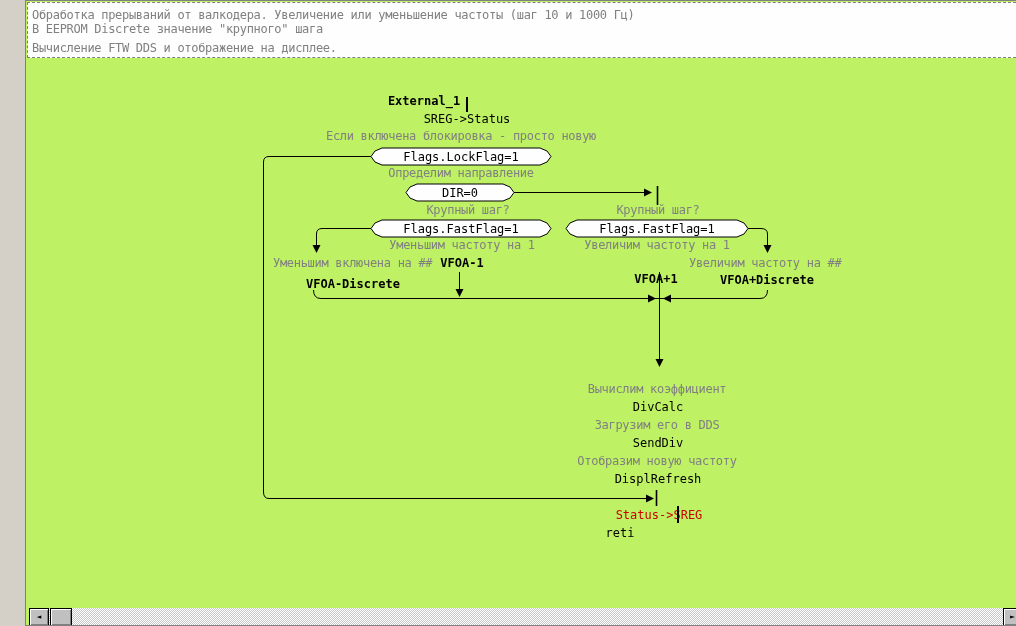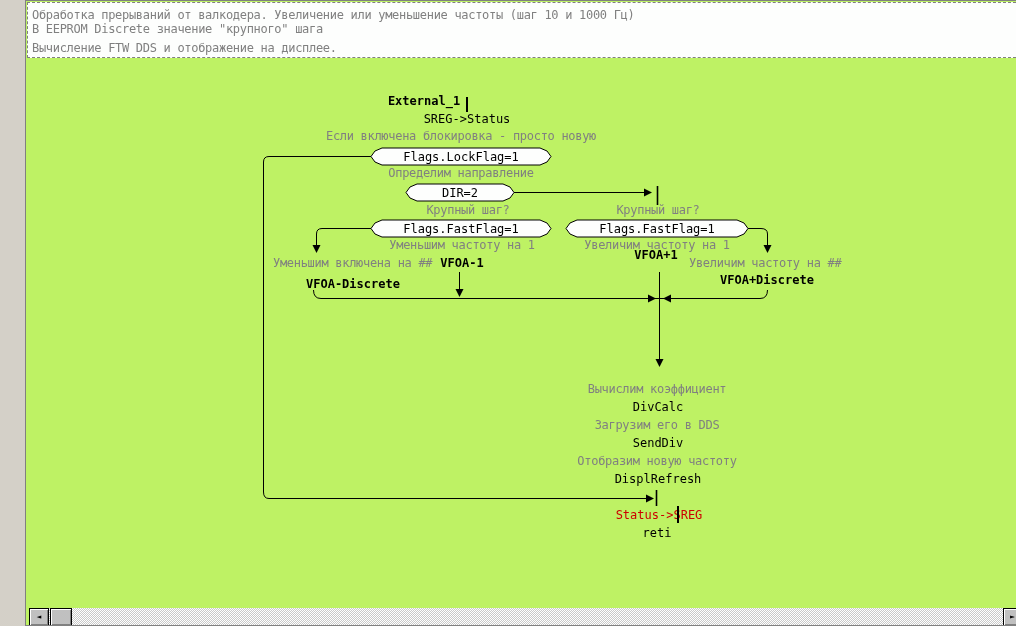--- a/index.html
+++ b/index.html
@@ -99,45 +99,45 @@
     </g>
   </svg>
 
   <div class="t bold ctr" style="left:398px;top:93px">External_1</div>
   <div class="cursor" style="left:440px;top:96px;height:15px"></div>
   <div class="t blk ctr" style="left:441px;top:111px">SREG-&gt;Status</div>
   <div class="t gray ctr" style="left:435px;top:128px">Если включена блокировка - просто новую</div>
 
   <div class="cond-text" style="left:345px;top:148px;width:180px">Flags.LockFlag=1</div>
   <div class="t gray ctr" style="left:435px;top:165px">Определим направление</div>
-  <div class="cond-text" style="left:380px;top:184px;width:108px">DIR=2</div>
+  <div class="cond-text" style="left:380px;top:184px;width:108px">DIR=0</div>
 
   <div class="t gray ctr" style="left:442px;top:202px">Крупный шаг?</div>
   <div class="cond-text" style="left:345px;top:220px;width:180px">Flags.FastFlag=1</div>
   <div class="t gray ctr" style="left:436px;top:237px">Уменьшим частоту на 1</div>
   <div class="t gray" style="left:247px;top:255px">Уменьшим включена на ##</div>
   <div class="t bold ctr" style="left:436px;top:255px">VFOA-1</div>
   <div class="t bold" style="left:280px;top:276px">VFOA-Discrete</div>
 
   <div class="t gray ctr" style="left:632px;top:202px">Крупный шаг?</div>
   <div class="cond-text" style="left:540px;top:220px;width:182px">Flags.FastFlag=1</div>
   <div class="t gray ctr" style="left:631px;top:237px">Увеличим частоту на 1</div>
-  <div class="t bold ctr" style="left:630px;top:247px">VFOA+1</div>
+  <div class="t bold ctr" style="left:630px;top:271px">VFOA+1</div>
   <div class="t gray" style="left:663px;top:255px">Увеличим частоту на ##</div>
   <div class="t bold" style="left:694px;top:272px">VFOA+Discrete</div>
 
   <div class="t gray ctr" style="left:631px;top:381px">Вычислим коэффициент</div>
   <div class="t blk ctr" style="left:632px;top:399px">DivCalc</div>
   <div class="t gray ctr" style="left:631px;top:417px">Загрузим его в DDS</div>
   <div class="t blk ctr" style="left:632px;top:435px">SendDiv</div>
   <div class="t gray ctr" style="left:631px;top:453px">Отобразим новую частоту</div>
   <div class="t blk ctr" style="left:632px;top:471px">DisplRefresh</div>
   <div class="t red ctr" style="left:633px;top:507px">Status-&gt;SREG</div>
   <div class="cursor" style="left:651px;top:505px;height:17px"></div>
-  <div class="t blk ctr" style="left:631px;top:525px">reti</div>
+  <div class="t blk ctr" style="left:594px;top:525px">reti</div>
 
   <div class="dither" style="left:996px;top:3px;width:18px;height:608px"></div>
   <div class="sb-btn" style="left:996px;top:3px;width:18px;height:18px">
       <span>▲</span>
     </div>
   <div class="sb-btn" style="left:996px;top:21px;width:18px;height:19px"></div>
   <div class="sb-btn" style="left:996px;top:593px;width:18px;height:18px">
       <span>▼</span>
     </div>
 

